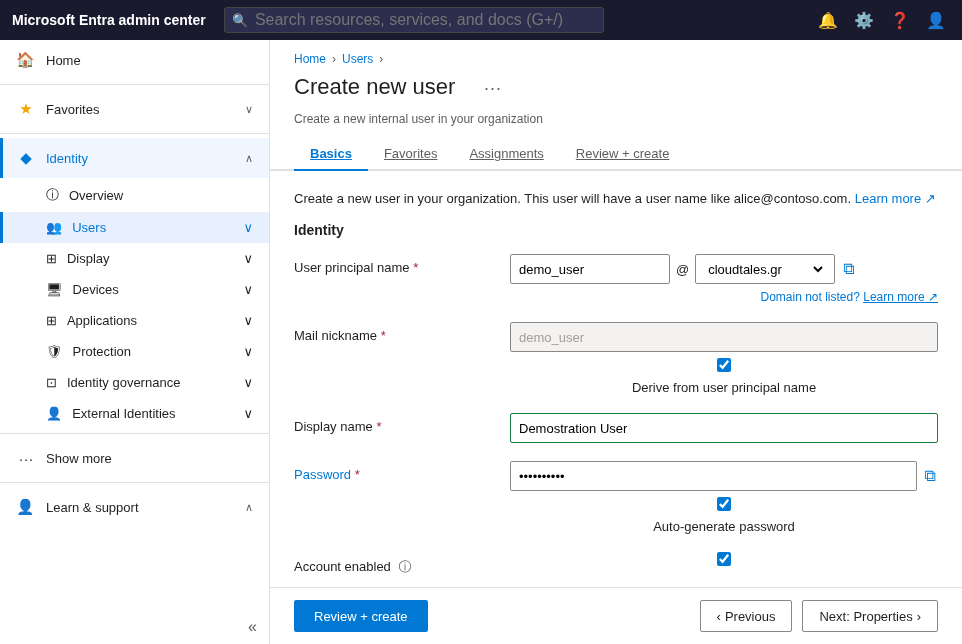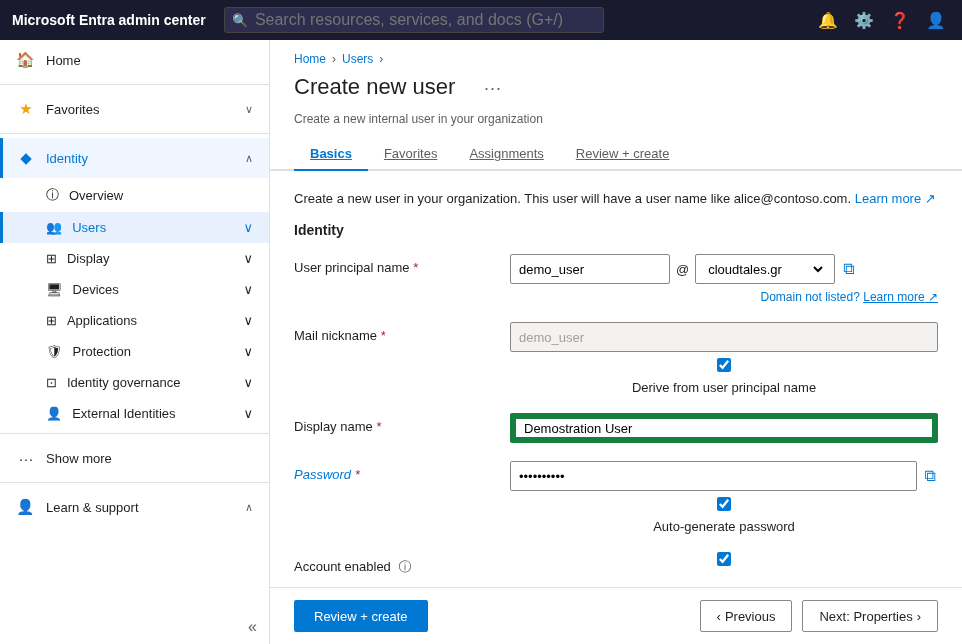--- a/index.html
+++ b/index.html
@@ -62,21 +62,21 @@
     .domain-select { border: 1px solid #8a8886; border-radius: 2px; padding: 4px 8px; font-size: 13px; height: 30px; min-width: 140px; background: white; cursor: pointer; display: flex; align-items: center; gap: 4px; }
     .domain-select select { border: none; outline: none; background: transparent; font-size: 13px; flex: 1; }
     .copy-btn { border: none; background: transparent; cursor: pointer; color: #0078d4; font-size: 16px; padding: 2px; }
     .domain-note { font-size: 12px; color: #0078d4; text-align: right; cursor: pointer; }
     .domain-note a { color: #0078d4; }
 
     .checkbox-row { display: flex; align-items: center; gap: 8px; flex-direction: column; }
     .checkbox-row input[type=checkbox] { accent-color: #0078d4; width: 14px; height: 14px; }
     .checkbox-label { font-size: 13px; color: #201f1e; }
 
-    .full-input { width: 100%; border: 6px solid #15803d; border-radius: 2px; padding: 4px 8px; font-size: 13px; height: 30px; outline: none; }
+    .full-input { width: 100%; border: 1px solid #15803d; border-radius: 2px; padding: 4px 8px; font-size: 13px; height: 30px; outline: none; }
 
     .password-row { display: flex; align-items: center; gap: 6px; width: 100%; }
     .password-input { flex: 1; border: 1px solid #8a8886; border-radius: 2px; padding: 4px 8px; font-size: 13px; height: 30px; outline: none; }
 
     
     .footer-bar { background: #fff; border-top: 1px solid #e0e0e0; padding: 12px 24px; display: flex; align-items: center; gap: 10px; flex-shrink: 0; }
     .btn-primary { background: #0078d4; color: white; border: none; padding: 6px 20px; font-size: 13px; cursor: pointer; border-radius: 2px; height: 32px; }
     .btn-secondary { background: white; color: #201f1e; border: 1px solid #8a8886; padding: 6px 16px; font-size: 13px; cursor: pointer; border-radius: 2px; height: 32px; display: flex; align-items: center; gap: 4px; }
     .footer-spacer { flex: 1; }
 
@@ -268,21 +268,21 @@
         <div class="form-row">
           <div class="form-label">
             <span>Display name</span> <span class="required">*</span>
           </div>
           <div class="form-controls">
             <input class="full-input" type="text" value="Demostration User" style="">
           </div>
         </div>
 
         <div class="form-row">
-          <div class="form-label" style="color:#0078d4;font-style:italic;">
+          <div class="form-label" style="color:#0078d4;">
             <span>Password</span> <span class="required">*</span>
           </div>
           <div class="form-controls">
             <div class="password-row">
               <input class="password-input" type="password" value="••••••••••" style="">
               <button class="copy-btn" title="Copy">⧉</button>
             </div>
             <div class="checkbox-row">
               <input type="checkbox" checked="" style="">
               <span class="checkbox-label">Auto-generate password</span>

